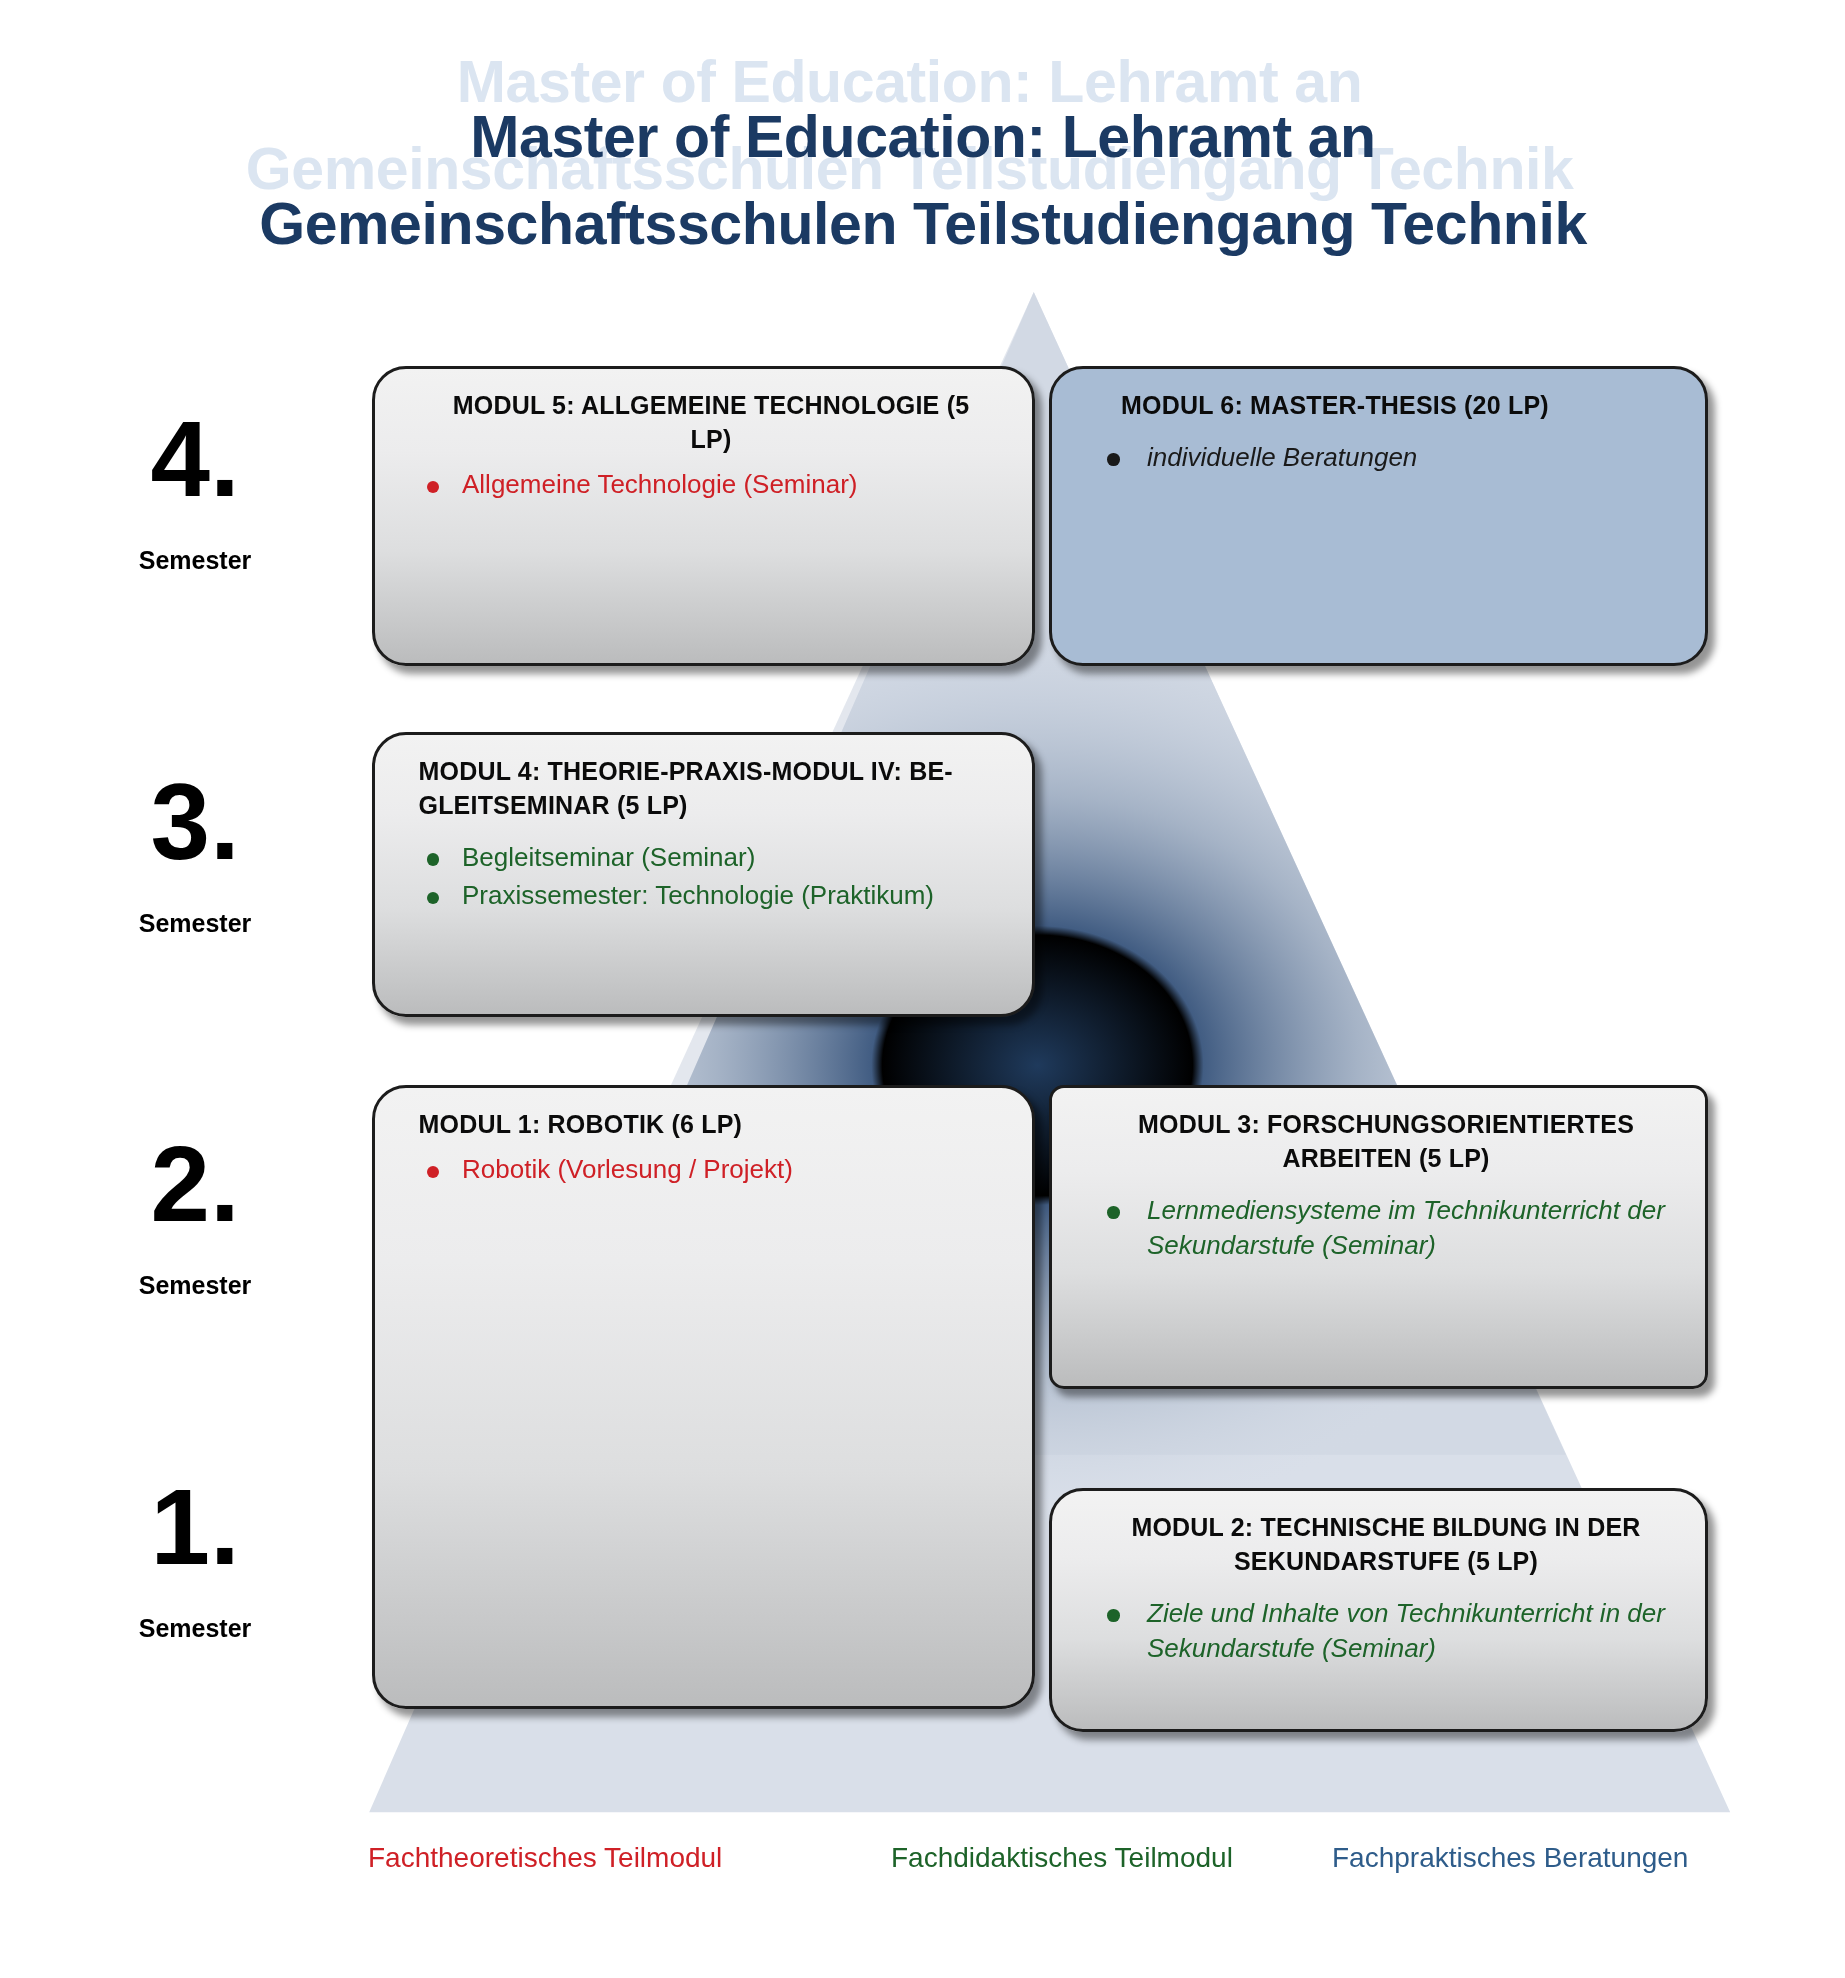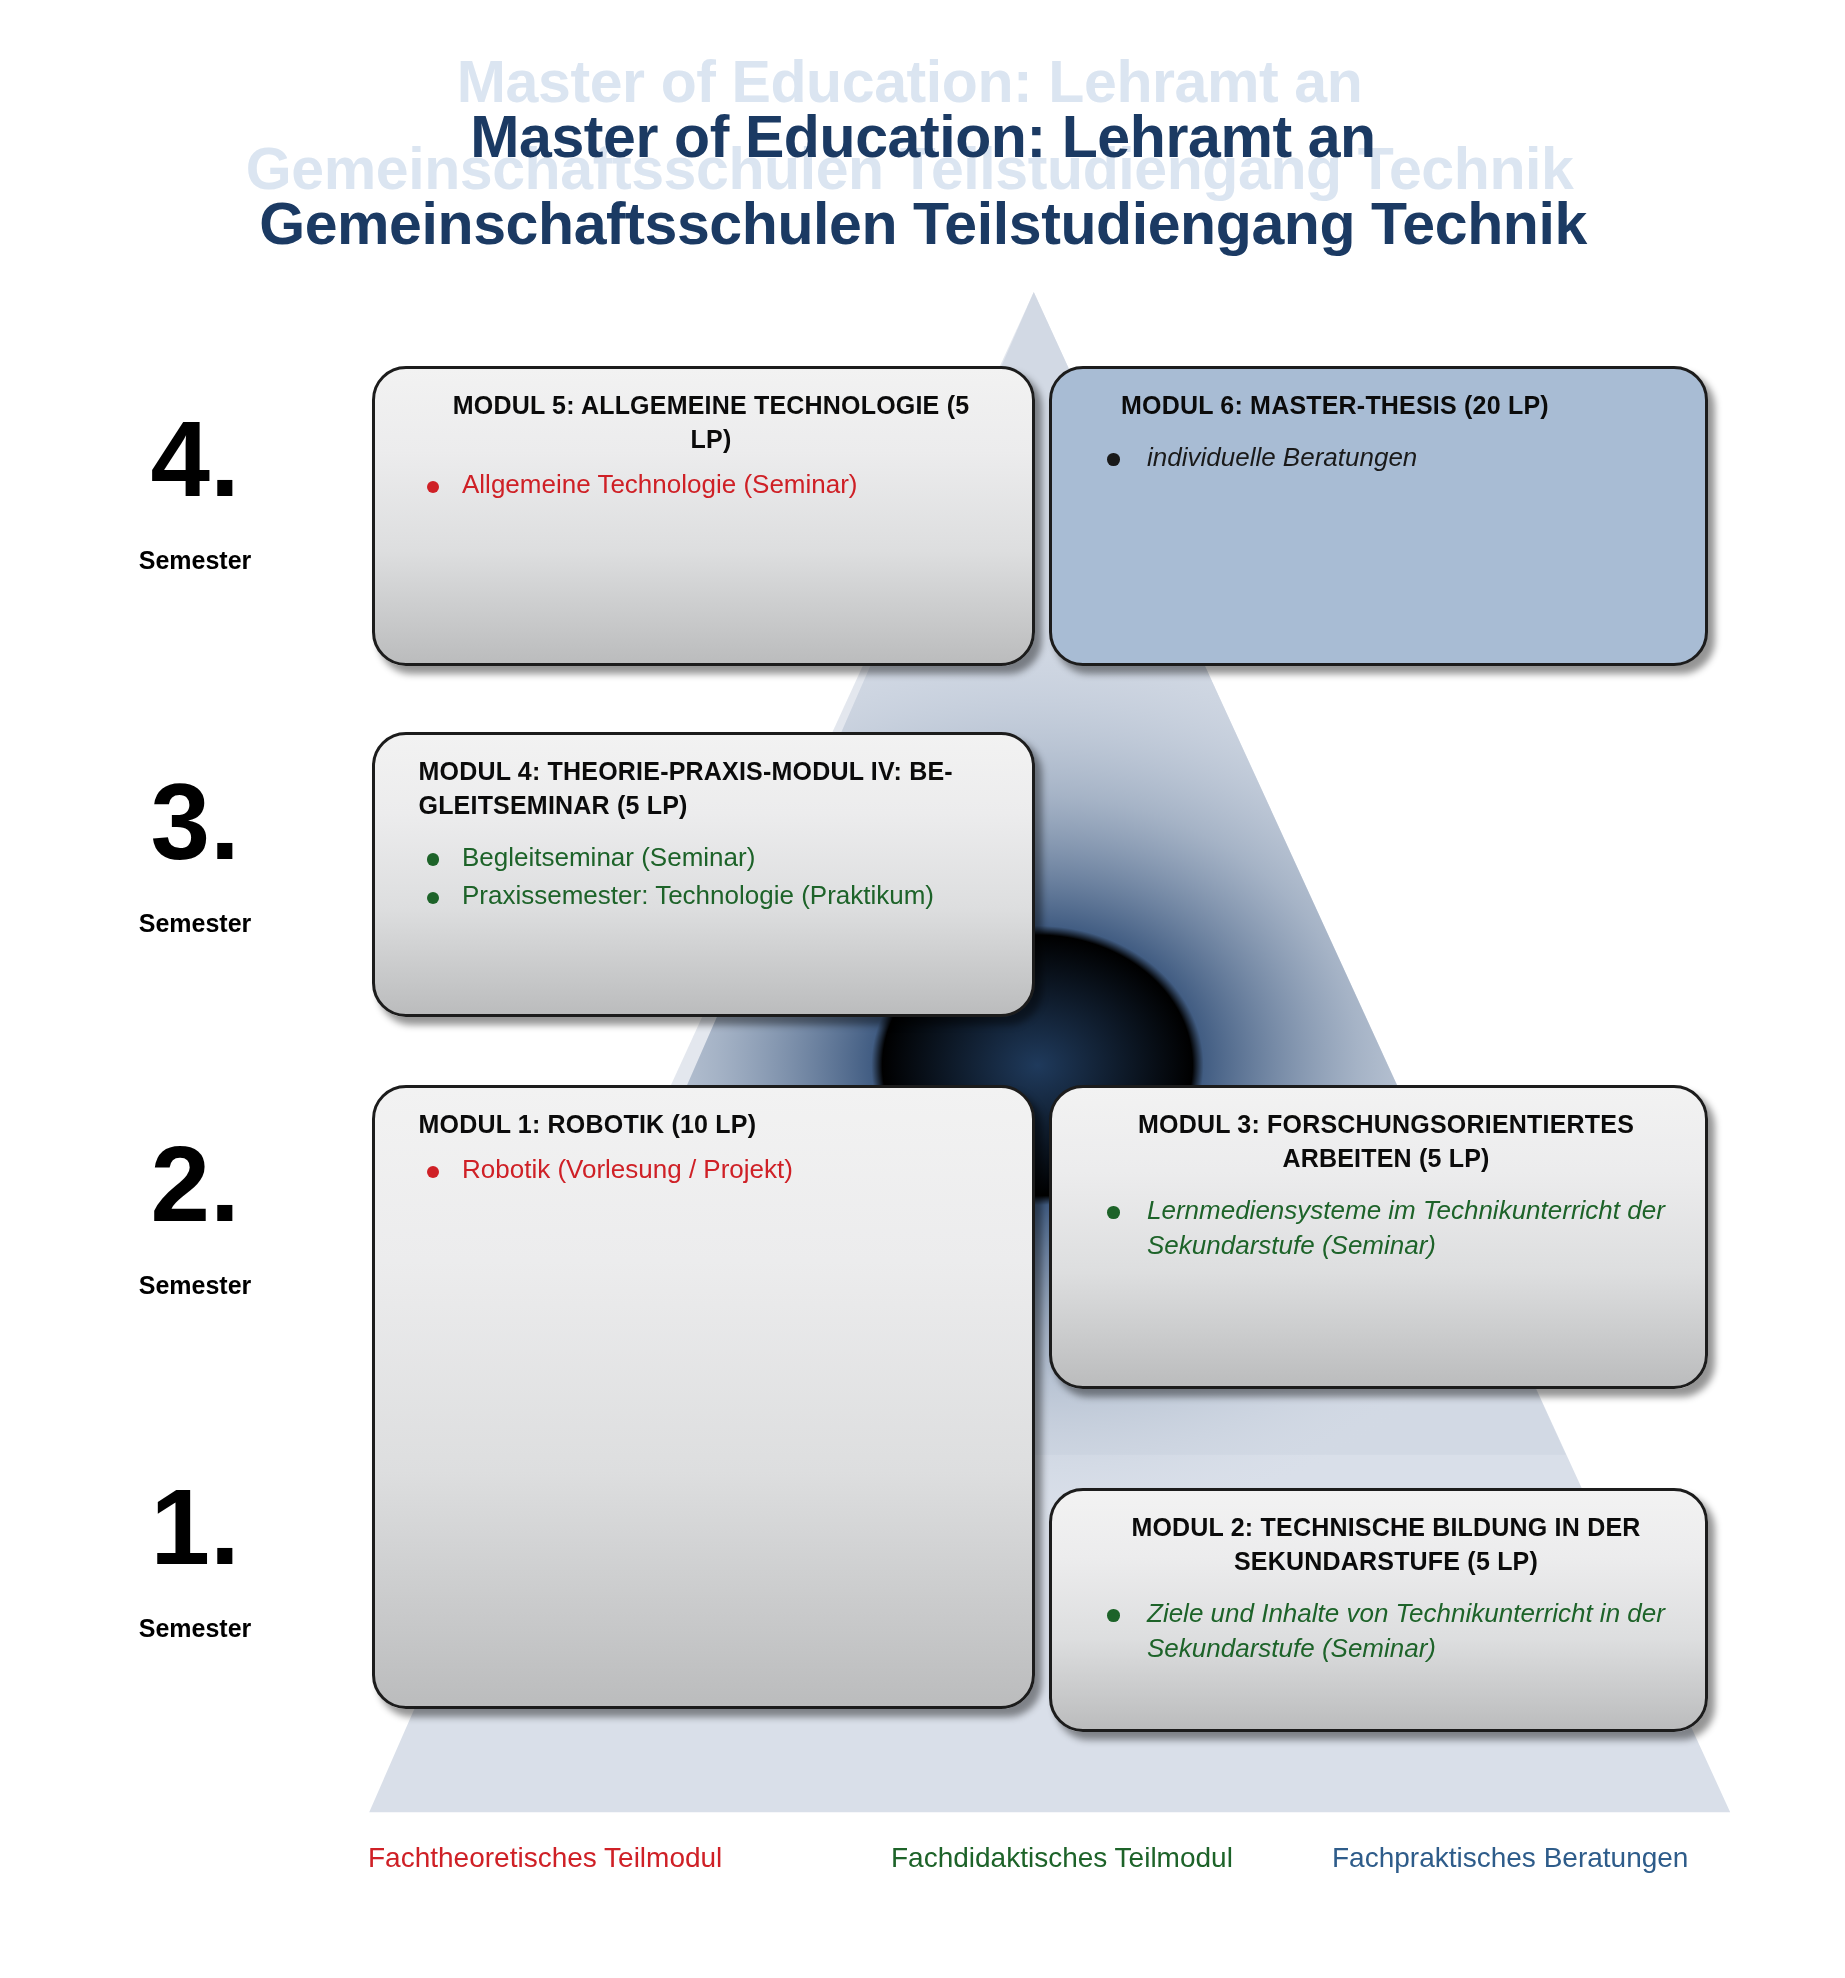--- a/index.html
+++ b/index.html
@@ -137,30 +137,30 @@
         <span class="c-green">Begleitseminar (Seminar)</span>
       </li>
       <li class="item">
         <span class="dot c-green"></span>
         <span class="c-green">Praxissemester: Technologie (Praktikum)</span>
       </li>
     </ul>
   </div>
 
   <div class="box" style="left:372px;top:1085px;width:663px;height:624px;">
-    <div class="box-title left">MODUL 1: ROBOTIK (10 LP)</div>
+    <div class="box-title left">MODUL 1: ROBOTIK (6 LP)</div>
     <ul class="items">
       <li class="item">
         <span class="dot c-red"></span>
         <span class="c-red">Robotik (Vorlesung / Projekt)</span>
       </li>
     </ul>
   </div>
 
-  <div class="box" style="left:1049px;top:1085px;width:659px;height:304px;">
+  <div class="box" style="left:1049px;top:1085px;width:659px;height:304px;border-radius:15px;">
     <div class="box-title ctr">MODUL 3: FORSCHUNGSORIENTIERTES ARBEITEN (5 LP)</div>
     <ul class="items pad-lg">
       <li class="item wide">
         <span class="dot c-green"></span>
         <span class="c-green">Lernmediensysteme im Technikunterricht der Sekundarstufe (Seminar)</span>
       </li>
     </ul>
   </div>
 
   <div class="box" style="left:1049px;top:1488px;width:659px;height:244px;">

